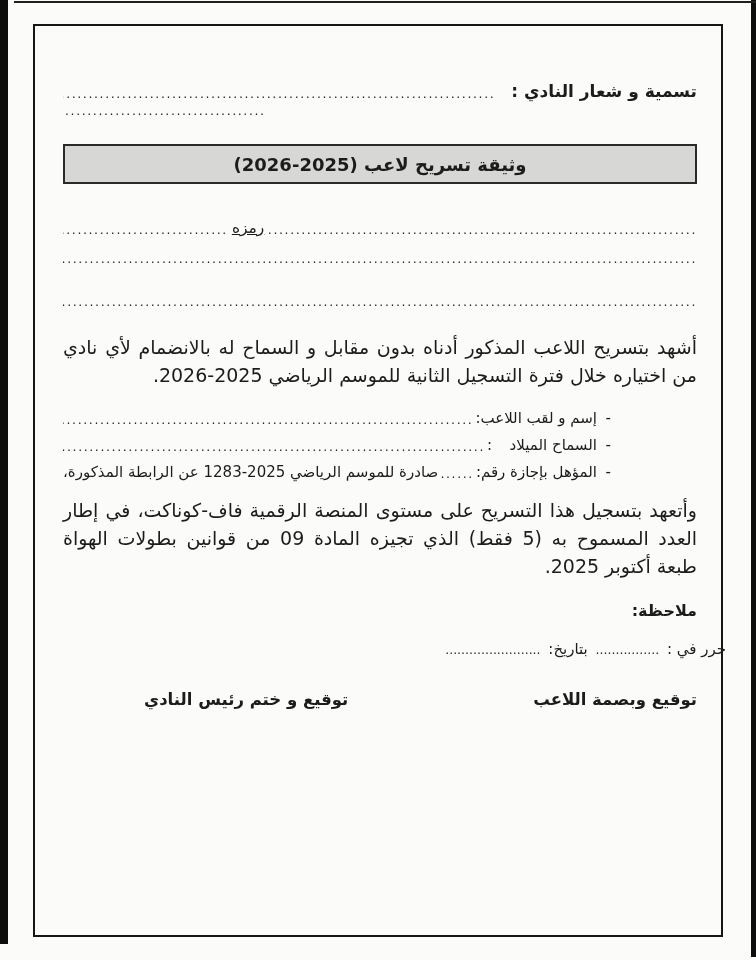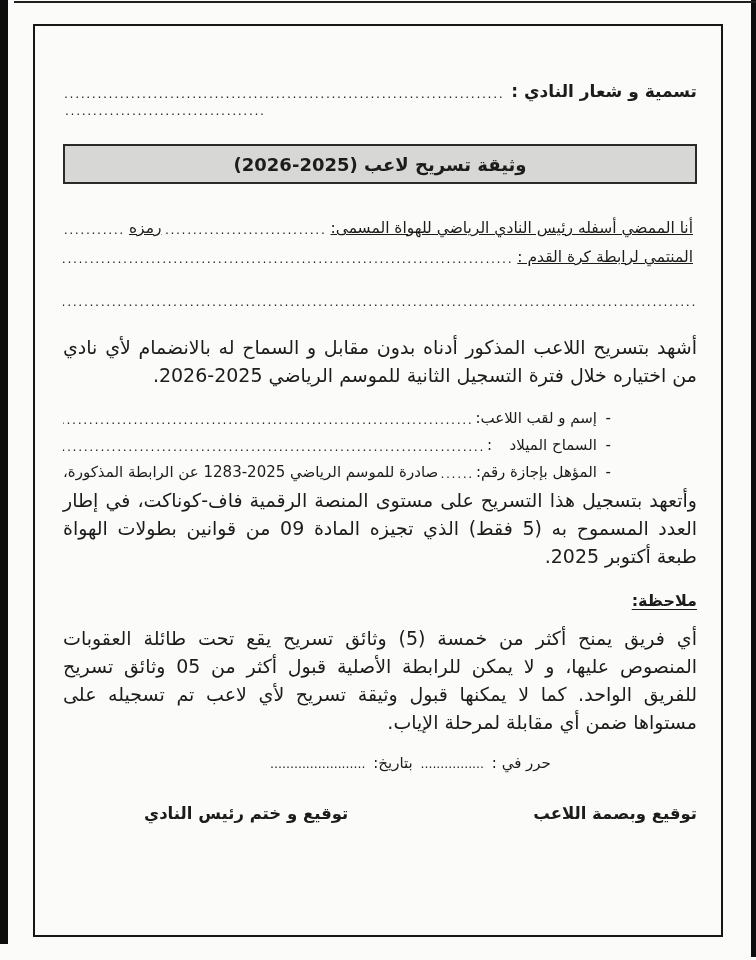--- a/index.html
+++ b/index.html
@@ -20,21 +20,21 @@
   
   .frame {
     position:absolute; left:33px; top:24px; width:690px; height:913px;
     border:2px solid #161616;
     padding:0 24px 0 28px;
     background:transparent;
   }
 
   .club-line { display:flex; align-items:baseline; margin-top:54px;
                font-size:17px; font-weight:bold; line-height:22px; }
-  .club-line .lbl { white-space:nowrap; margin-left:7px; }
+  .club-line .lbl { white-space:nowrap; margin-left:16px; }
   .leader {
     flex:1 1 0; min-width:0; overflow:hidden; white-space:nowrap;
     font-size:12.5px; letter-spacing:1.6px; color:#262626; font-weight:normal;
     transform:translateY(1px);
   }
   .club-wrap { direction:ltr; text-align:left; font-size:12.5px; letter-spacing:1.6px;
                line-height:14px; color:#262626; padding-left:2px; }
 
   .title-box {
     margin-top:26px; height:40px; line-height:37px;
@@ -60,27 +60,27 @@
           padding-right:86px; }
   .dash { width:14px; flex:0 0 14px; }
   .blabel { flex:0 0 112px; display:flex; justify-content:space-between; white-space:nowrap; }
   .blabel .colon { margin-left:2px; }
   .leader-fixed {
     flex:0 1 84px; min-width:0; overflow:hidden; white-space:nowrap;
     font-size:12.5px; letter-spacing:1.6px; color:#262626; transform:translateY(1px);
   }
   .bsuffix { white-space:nowrap; }
 
-  .pledge { }
+  .pledge { margin-top:10px; }
 
   .note-title { margin-top:20px; font-size:16px; font-weight:bold; line-height:22px; }
-  .note-title span { text-decoration:underline; text-underline-offset:3px; }
+  .note-title span { text-underline-offset:3px; }
   .note-body { margin-top:12px; font-size:15.5px; line-height:27px; }
 
-  .issued { margin-top:16px; text-align:center; font-size:15px; line-height:22px;
+  .issued { margin-top:16px; font-size:15px; line-height:22px;
             transform:translateX(32px); }
   .issued .dots { font-size:12.5px; letter-spacing:1.4px; color:#262626; }
   .issued .w { margin:0 3px; }
 
   .sigs { display:flex; margin-top:28px; font-size:16.5px; font-weight:bold; line-height:22px; }
   .sig-player    { width:55%; text-align:right; }
   .sig-president { width:45%; text-align:right; padding-left:18px; }
 </style>
 </head>
 <body>
@@ -95,27 +95,25 @@
     <span class="lbl">تسمية و شعار النادي :</span>
     <span class="leader">..........................................................................................................................................................................</span>
   </div>
   <div class="club-wrap">....................................</div>
 
   <div class="title-box">
     <span>وثيقة تسريح لاعب (2025‏-2026)</span>
   </div>
 
   <div class="line-flex p1">
-    <span class="mid-lbl">أنا الممضي أسفله رئيس النادي الرياضي للهواة المسمى:</span>
     <span class="leader grow3">..........................................................................................................................................................................</span>
     <span class="mid-lbl">رمزه</span>
     <span class="leader grow1">..........................................................................................................................................................................</span>
   </div>
   <div class="line-flex">
-    <span class="mid-lbl">المنتمي لرابطة كرة القدم :</span>
     <span class="leader">..........................................................................................................................................................................</span>
   </div>
   <div class="line-flex sayyid">
     <span class="leader">..........................................................................................................................................................................</span>
   </div>
 
   <p class="just attest">أشهد بتسريح اللاعب المذكور أدناه بدون مقابل و السماح له بالانضمام لأي نادي من اختياره خلال فترة التسجيل الثانية للموسم الرياضي 2025‏-2026.</p>
 
   <div class="bullets">
 
@@ -147,21 +145,20 @@
       <span class="bsuffix">صادرة للموسم الرياضي 2025‏-1283 عن الرابطة المذكورة،</span>
     </div>
 
   </div>
 
   <p class="just pledge">وأتعهد بتسجيل هذا التسريح على مستوى المنصة الرقمية فاف-كوناكت، في إطار العدد المسموح به (5 فقط) الذي تجيزه المادة 09 من قوانين بطولات الهواة طبعة أكتوبر 2025.</p>
 
   <div class="note-title">
     <span>ملاحظة:</span>
   </div>
-  <p class="just note-body">أي فريق يمنح أكثر من خمسة (5) وثائق تسريح يقع تحت طائلة العقوبات المنصوص عليها، و لا يمكن للرابطة الأصلية قبول أكثر من 05 وثائق تسريح للفريق الواحد. كما لا يمكنها قبول وثيقة تسريح لأي لاعب تم تسجيله على مستواها ضمن أي مقابلة لمرحلة الإياب.</p>
 
   <div class="issued">
     <span class="w">حرر في :</span>
     <span class="dots">................</span>
     <span class="w">بتاريخ:</span>
     <span class="dots">........................</span>
   </div>
 
   <div class="sigs">
     <div class="sig-player">توقيع وبصمة اللاعب</div>

